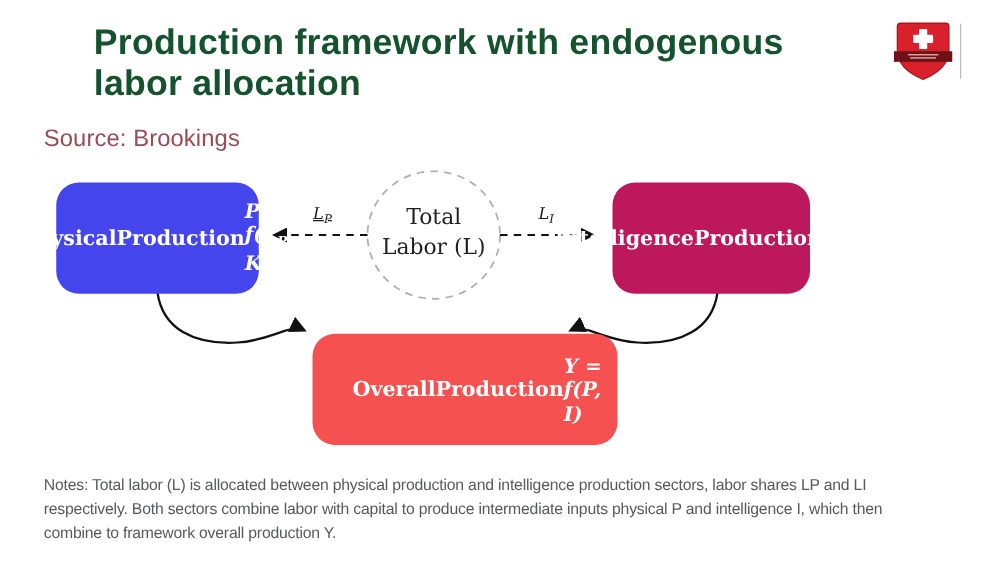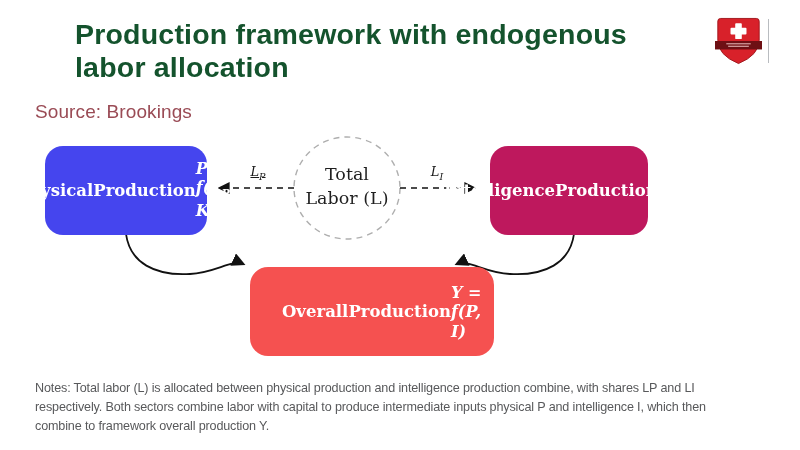--- a/index.html
+++ b/index.html
@@ -120,18 +120,18 @@
     <div class="circle-text">
       <div>Total</div>
       <div>Labor (L)</div>
     </div>
 
     <div class="edge-label label-lp"><span>L</span><sub>P</sub></div>
     <div class="edge-label label-li"><span>L</span><sub>I</sub></div>
   </div>
 
   <div class="notes" style="color: rgb(88, 89, 91);">
-    <div>Notes: Total labor (L) is allocated between physical production and intelligence production combine, with shares LP and LI</div>
+    <div>Notes: Total labor (L) is allocated between physical production and intelligence production sectors, labor shares LP and LI</div>
     <div>respectively. Both sectors combine labor with capital to produce intermediate inputs physical P and intelligence I, which then</div>
     <div>combine to framework overall production Y.</div>
   </div>
 
 </div>
 
 </body></html>

